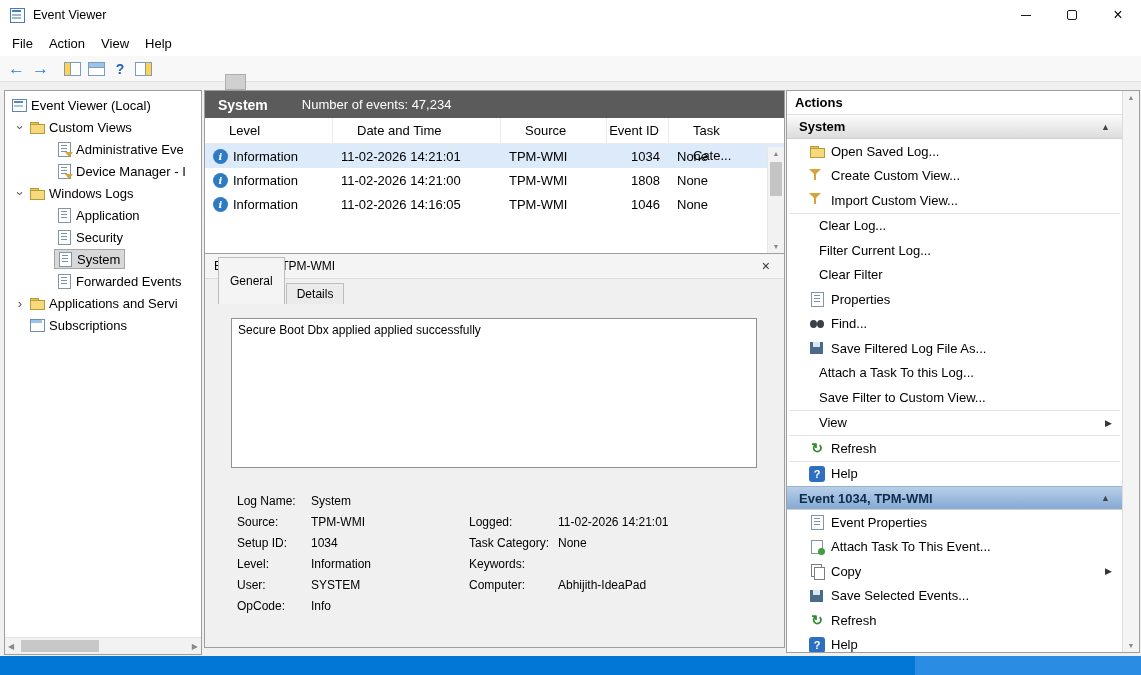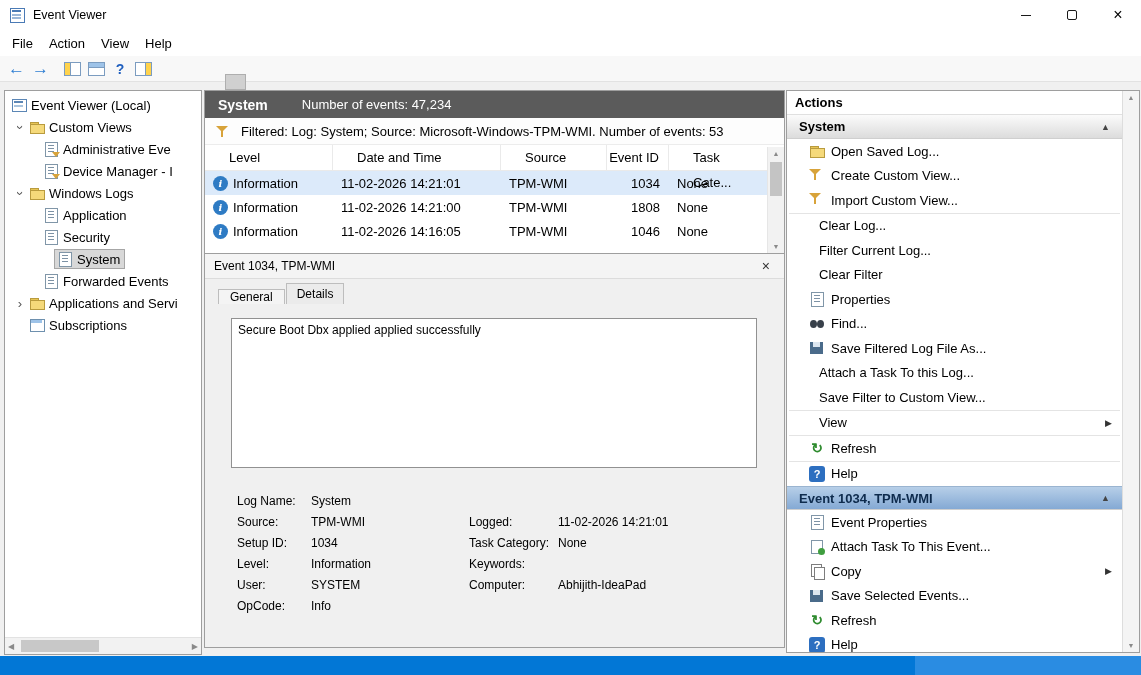--- a/index.html
+++ b/index.html
@@ -30,21 +30,21 @@
   .tbw-top::before   { content:""; position:absolute; left:0; top:0; right:0; height:4px; background:#9ec3e8; border-bottom:1px solid #7b9cc0; }
   .tbw-right::before { content:""; position:absolute; right:0; top:0; bottom:0; width:5px; background:#ffd34d; border-left:1px solid #7b9cc0; }
   .tb-help { width:16px; height:16px; color:#1f5fbf; font-weight:bold; font-size:14px; text-align:center; line-height:16px; }
   .scroll-fragment { position:absolute; left:225px; top:74px; width:21px; height:16px; background:#d0d0d0; border:1px solid #aeaeae; }
 
   
   .tree-panel { position:absolute; left:4px; top:90px; width:198px; height:565px; background:#fff; border:1px solid #9e9e9e; overflow:hidden; }
   .tree { padding-top:3px; }
   .tree-row { height:22px; display:flex; align-items:center; white-space:nowrap; padding-left:6px; }
   .tree-row.lvl1 { padding-left:24px; }
-  .tree-row.lvl2 { padding-left:38px; }
+  .tree-row.lvl2 { padding-left:51px; }
   .tree-row.lvl2sel { padding-left:49px; }
   .chev { width:18px; text-align:center; font-size:13px; color:#555; display:inline-block; flex:none; }
   .chev.expanded { transform:rotate(90deg); }
   .tlabel { font-size:13px; }
   .sel { display:flex; align-items:center; background:#d8d8d8; border:1px solid #a6a6a6; height:20px; padding:0 4px 0 2px; }
   .ico { width:16px; height:16px; position:relative; flex:none; margin-right:4px; }
   .ico-root::before { content:""; position:absolute; left:1px; top:2px; width:13px; height:11px; background:#fff; border:1px solid #5b86b5; }
   .ico-root::after  { content:""; position:absolute; left:3px; top:4px; width:9px; height:2px; background:#5b86b5; box-shadow:0 4px 0 #a9c4de; }
   .ico-folder::before { content:""; position:absolute; left:1px; top:3px; width:7px; height:4px; background:#e8c555; border:1px solid #b99b3e; border-bottom:none; }
   .ico-folder::after  { content:""; position:absolute; left:1px; top:5px; width:13px; height:8px; background:#f5d97a; border:1px solid #b99b3e; }
@@ -81,21 +81,21 @@
   .v-scroll .sa { position:absolute; left:0; width:100%; text-align:center; font-size:7px; color:#8a8a8a; }
   .sa.up { top:3px; } .sa.down { bottom:3px; }
   .v-thumb { position:absolute; top:15px; left:2px; width:12px; height:34px; background:#c4c4c4; }
 
   
   .detail-pane { position:absolute; left:0; right:0; top:162px; bottom:0; background:#f0f0f0; border-top:1px solid #9e9e9e; }
   .detail-titlebar { height:25px; background:#f4f4f4; border-bottom:1px solid #dcdcdc; display:flex; align-items:center; padding:0 14px 0 9px; font-size:12px; }
   .detail-close { margin-left:auto; font-size:14px; color:#333; line-height:1; }
   .detail-tabs { height:25px; display:flex; align-items:flex-end; padding-left:13px; }
   .dtab { font-size:12px; padding:3px 10px; border:1px solid #bdbdbd; border-bottom:none; background:#ebebeb; margin-right:1px; }
-  .dtab.active { background:#f4f4f4; padding:0 11px; }
+  .dtab.active { background:#f4f4f4; padding:16px 11px; }
   .msg-box { position:absolute; left:26px; top:64px; width:526px; height:150px; background:#fff; border:1px solid #919191; font-size:12px; padding:4px 6px; }
   .fields { position:absolute; left:32px; top:236px; font-size:12px; }
   .frow { display:flex; height:21px; align-items:center; }
   .flabel  { width:74px; }
   .fvalue  { width:158px; }
   .flabel2 { width:89px; }
 
   
   .actions-panel { position:absolute; left:786px; top:90px; width:354px; height:563px; background:#fff; border:1px solid #9e9e9e; overflow:hidden; }
   .actions-inner { position:absolute; left:0; top:0; right:17px; bottom:0; overflow:hidden; }
@@ -225,24 +225,20 @@
     <span class="h-thumb"></span>
     <span class="h-arrow" style="right:3px;">▶</span>
   </div>
 </div>
 
 <div class="center-panel">
   <div class="list-header">
     <span class="list-title">System</span>
     <span class="list-count">Number of events: 47,234</span>
   </div>
-  <div class="filter-bar">
-    <span class="funnel"></span>
-    <span class="filter-text">Filtered: Log: System; Source: Microsoft-Windows-TPM-WMI. Number of events: 53</span>
-  </div>
   <div class="grid-header">
     <div class="gh-cell c-level">Level</div>
     <div class="gh-cell c-date">Date and Time</div>
     <div class="gh-cell c-source">Source</div>
     <div class="gh-cell c-eventid">Event ID</div>
     <div class="gh-cell c-task" style="border-right:none;">Task Cate...</div>
   </div>
   <div class="grid-row selected">
     <div class="cell c-level">
         <span class="info-ico">i</span>

